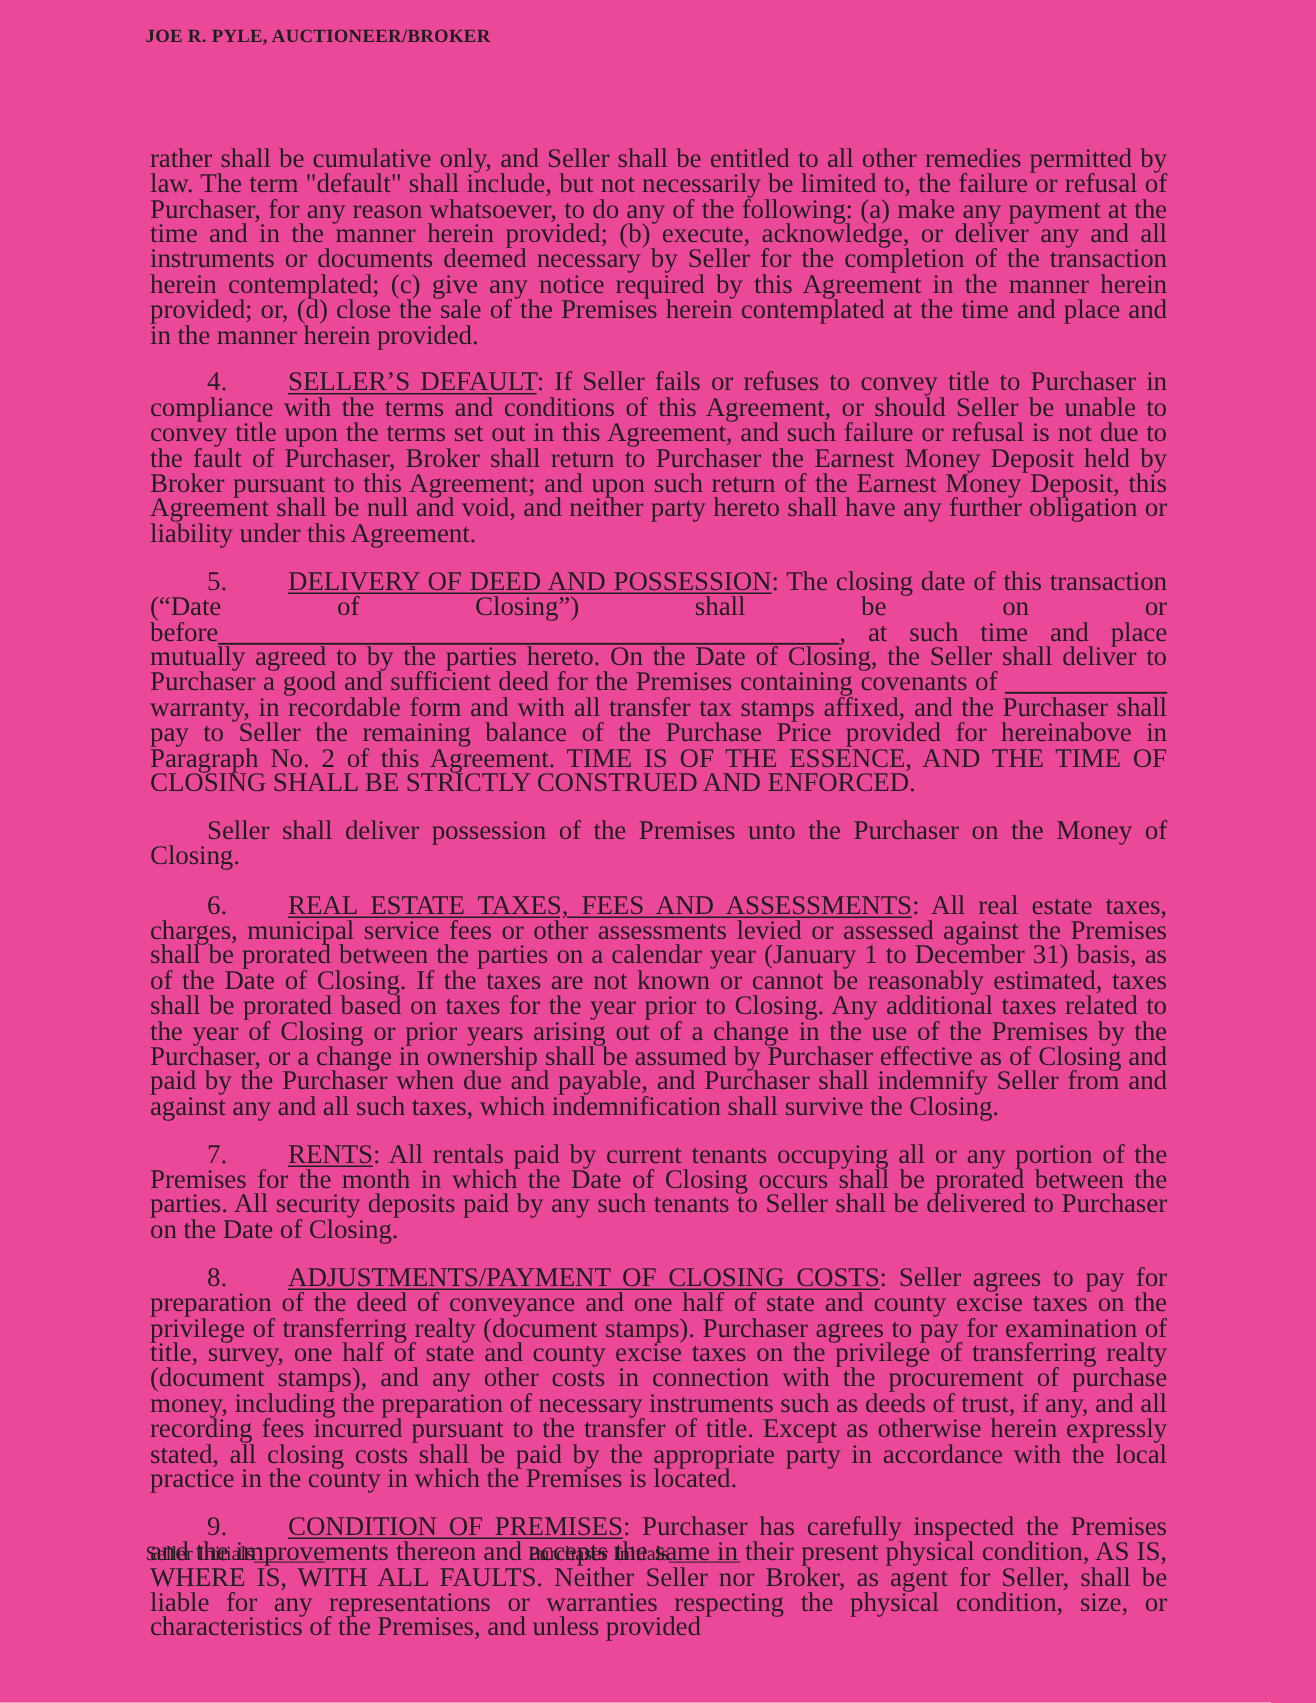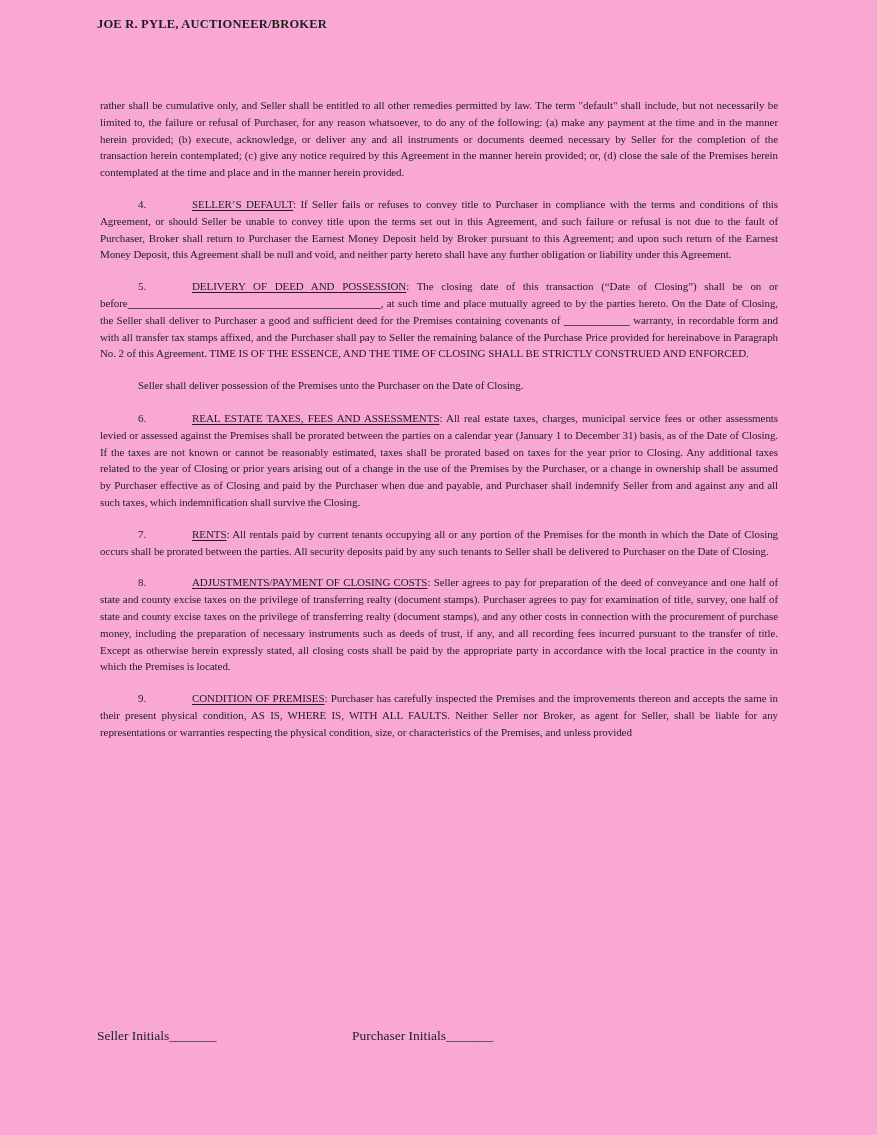--- a/index.html
+++ b/index.html
@@ -5,40 +5,40 @@
   html, body {
     margin: 0;
     padding: 0;
     background: #e8e8e8;
   }
   .page {
     position: relative;
     width: 877px;
     height: 1135px;
     margin: 0 auto;
-    background: #f9a8d4;
+    background: #ec4899;
     color: #1e1e1e;
     font-family: "Liberation Serif", "DejaVu Serif", serif;
     overflow: hidden;
   }
   .doc-header {
     position: absolute;
     top: 17px;
     left: 97px;
     font-size: 12.5px;
     font-weight: bold;
     letter-spacing: 0.2px;
     white-space: nowrap;
   }
   .doc-body {
     position: absolute;
     top: 97px;
     left: 100px;
     width: 678px;
-    font-size: 11px;
+    font-size: 18px;
     line-height: 16.8px;
     letter-spacing: -0.08px;
     text-align: justify;
   }
   .para {
     margin: 0 0 15px 0;
     text-indent: 38px;
   }
   .para.no-indent {
     text-indent: 0;
@@ -86,21 +86,21 @@
 <body>
 
 <div class="page">
 
   <div class="doc-header">JOE R. PYLE, AUCTIONEER/BROKER</div>
 
   <div class="doc-body">
       <p class="para no-indent"><span class="seg-plain">rather shall be cumulative only, and Seller shall be entitled to all other remedies permitted by law. The term "default" shall include, but not necessarily be limited to, the failure or refusal of Purchaser, for any reason whatsoever, to do any of the following: (a) make any payment at the time and in the manner herein provided; (b) execute, acknowledge, or deliver any and all instruments or documents deemed necessary by Seller for the completion of the transaction herein contemplated; (c) give any notice required by this Agreement in the manner herein provided; or, (d) close the sale of the Premises herein contemplated at the time and place and in the manner herein provided.</span></p>
       <p class="para"><span class="seg-num">4.</span><span class="seg-underline">SELLER’S DEFAULT</span><span class="seg-plain">: If Seller fails or refuses to convey title to Purchaser in compliance with the terms and conditions of this Agreement, or should Seller be unable to convey title upon the terms set out in this Agreement, and such failure or refusal is not due to the fault of Purchaser, Broker shall return to Purchaser the Earnest Money Deposit held by Broker pursuant to this Agreement; and upon such return of the Earnest Money Deposit, this Agreement shall be null and void, and neither party hereto shall have any further obligation or liability under this Agreement.</span></p>
       <p class="para"><span class="seg-num">5.</span><span class="seg-underline">DELIVERY OF DEED AND POSSESSION</span><span class="seg-plain">: The closing date of this transaction (“Date of Closing”) shall be on or before</span><span class="seg-blank">______________________________________________</span><span class="seg-plain">, at such time and place mutually agreed to by the parties hereto. On the Date of Closing, the Seller shall deliver to Purchaser a good and sufficient deed for the Premises containing covenants of </span><span class="seg-blank">____________</span><span class="seg-plain"> warranty, in recordable form and with all transfer tax stamps affixed, and the Purchaser shall pay to Seller the remaining balance of the Purchase Price provided for hereinabove in Paragraph No. 2 of this Agreement. TIME IS OF THE ESSENCE, AND THE TIME OF CLOSING SHALL BE STRICTLY CONSTRUED AND ENFORCED.</span></p>
-      <p class="para sub"><span class="seg-plain">Seller shall deliver possession of the Premises unto the Purchaser on the Date of Closing.</span></p>
+      <p class="para sub"><span class="seg-plain">Seller shall deliver possession of the Premises unto the Purchaser on the Money of Closing.</span></p>
       <p class="para"><span class="seg-num">6.</span><span class="seg-underline">REAL ESTATE TAXES, FEES AND ASSESSMENTS</span><span class="seg-plain">: All real estate taxes, charges, municipal service fees or other assessments levied or assessed against the Premises shall be prorated between the parties on a calendar year (January 1 to December 31) basis, as of the Date of Closing. If the taxes are not known or cannot be reasonably estimated, taxes shall be prorated based on taxes for the year prior to Closing. Any additional taxes related to the year of Closing or prior years arising out of a change in the use of the Premises by the Purchaser, or a change in ownership shall be assumed by Purchaser effective as of Closing and paid by the Purchaser when due and payable, and Purchaser shall indemnify Seller from and against any and all such taxes, which indemnification shall survive the Closing.</span></p>
       <p class="para"><span class="seg-num">7.</span><span class="seg-underline">RENTS</span><span class="seg-plain">: All rentals paid by current tenants occupying all or any portion of the Premises for the month in which the Date of Closing occurs shall be prorated between the parties. All security deposits paid by any such tenants to Seller shall be delivered to Purchaser on the Date of Closing.</span></p>
       <p class="para"><span class="seg-num">8.</span><span class="seg-underline">ADJUSTMENTS/PAYMENT OF CLOSING COSTS</span><span class="seg-plain">: Seller agrees to pay for preparation of the deed of conveyance and one half of state and county excise taxes on the privilege of transferring realty (document stamps). Purchaser agrees to pay for examination of title, survey, one half of state and county excise taxes on the privilege of transferring realty (document stamps), and any other costs in connection with the procurement of purchase money, including the preparation of necessary instruments such as deeds of trust, if any, and all recording fees incurred pursuant to the transfer of title. Except as otherwise herein expressly stated, all closing costs shall be paid by the appropriate party in accordance with the local practice in the county in which the Premises is located.</span></p>
       <p class="para"><span class="seg-num">9.</span><span class="seg-underline">CONDITION OF PREMISES</span><span class="seg-plain">: Purchaser has carefully inspected the Premises and the improvements thereon and accepts the same in their present physical condition, AS IS, WHERE IS, WITH ALL FAULTS. Neither Seller nor Broker, as agent for Seller, shall be liable for any representations or warranties respecting the physical condition, size, or characteristics of the Premises, and unless provided</span></p>
     </div>
 
   <div class="doc-footer">
     <span class="footer-seller"><span>Seller Initials</span><span>_______</span></span>
     <span class="footer-purchaser"><span>Purchaser Initials</span><span>_______</span></span>
   </div>

